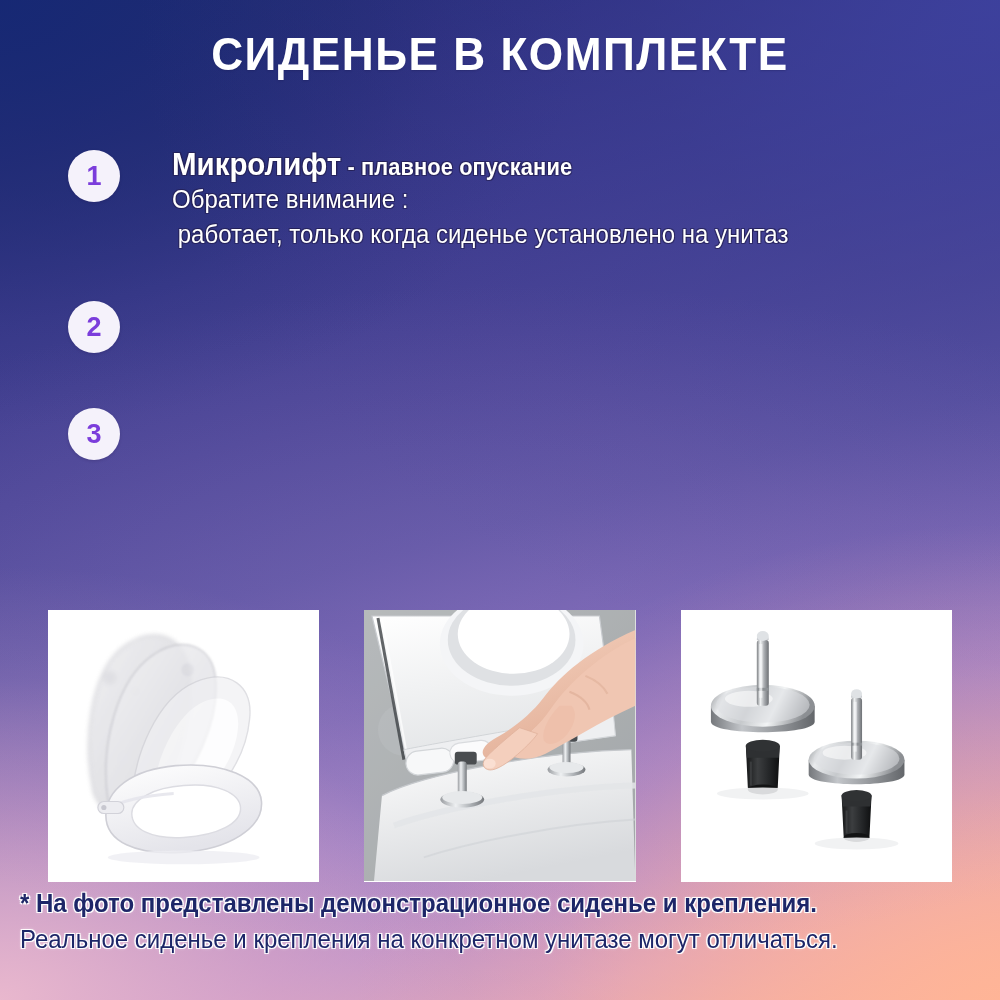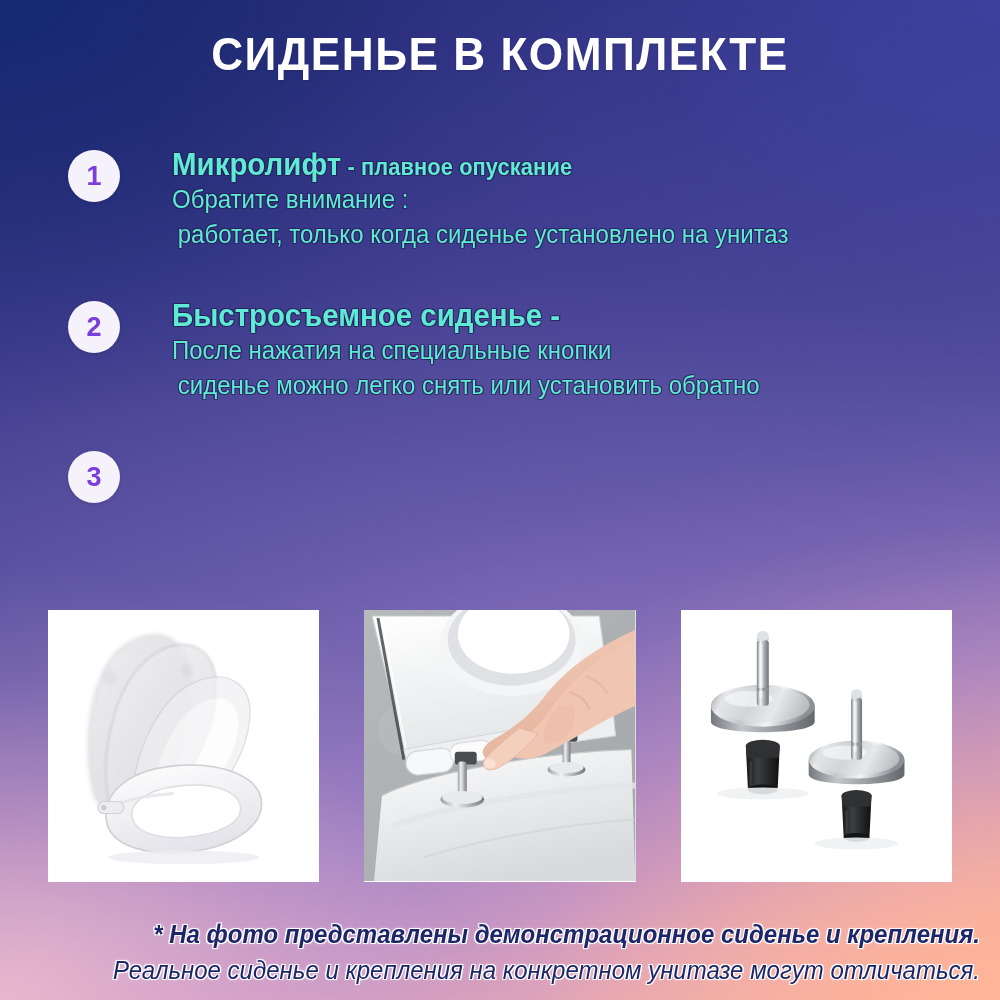--- a/index.html
+++ b/index.html
@@ -136,21 +136,21 @@
     display: flex;
     align-items: center;
     justify-content: center;
     line-height: 1;
     font-family: "Liberation Sans", sans-serif;
     box-shadow: 0 1px 3px rgba(30,20,70,0.22);
   }
 
   .ftext {
     margin-left: 104px;
-    color: #5eead4;
+    color: #ffffff;
   }
 
   .headline {
     font-family: "Liberation Sans Narrow", "Liberation Sans", sans-serif;
     font-weight: 700;
     font-size: 31px;
     line-height: 1.1;
     white-space: nowrap;
     transform: scaleX(0.95);
     transform-origin: left center;
@@ -197,24 +197,23 @@
     flex: 1 1 0;
     background: #ffffff;
     overflow: hidden;
   }
   .photo-inner { position: absolute; inset: 0; }
 
   
   .footer {
     position: absolute;
     left: 0;
-    top: 917px;
+    top: 886px;
     width: 1000px;
-    text-align: right;
-    font-style: italic;
+    text-align: left;
   }
   .foot-line {
     font-family: "Liberation Sans Narrow", "Liberation Sans", sans-serif;
     color: #1d2668;
     font-size: 25px;
     line-height: 1.42;
     white-space: nowrap;
     transform: scaleX(0.96);
     text-shadow:
       -1.2px -1.2px 0 rgba(255,255,255,0.92),
@@ -248,25 +247,20 @@
         <div class="badge">1</div>
         <div class="ftext">
           <div class="headline"><span>Микролифт</span><span class="sub"> - плавное опускание</span></div>
           <div class="line">Обратите внимание :</div>
           <div class="line indent">работает, только когда сиденье установлено на унитаз</div>
         </div>
       </div>
 
       <div class="feature f2">
         <div class="badge">2</div>
-        <div class="ftext">
-          <div class="headline"><span>Быстросъемное сиденье -</span><span class="sub"></span></div>
-          <div class="line">После нажатия на специальные кнопки</div>
-          <div class="line indent">сиденье можно легко снять или установить обратно</div>
-        </div>
       </div>
 
       <div class="feature f3">
         <div class="badge">3</div>
       </div>
 
     </div>
 
     <div class="photos">
 

